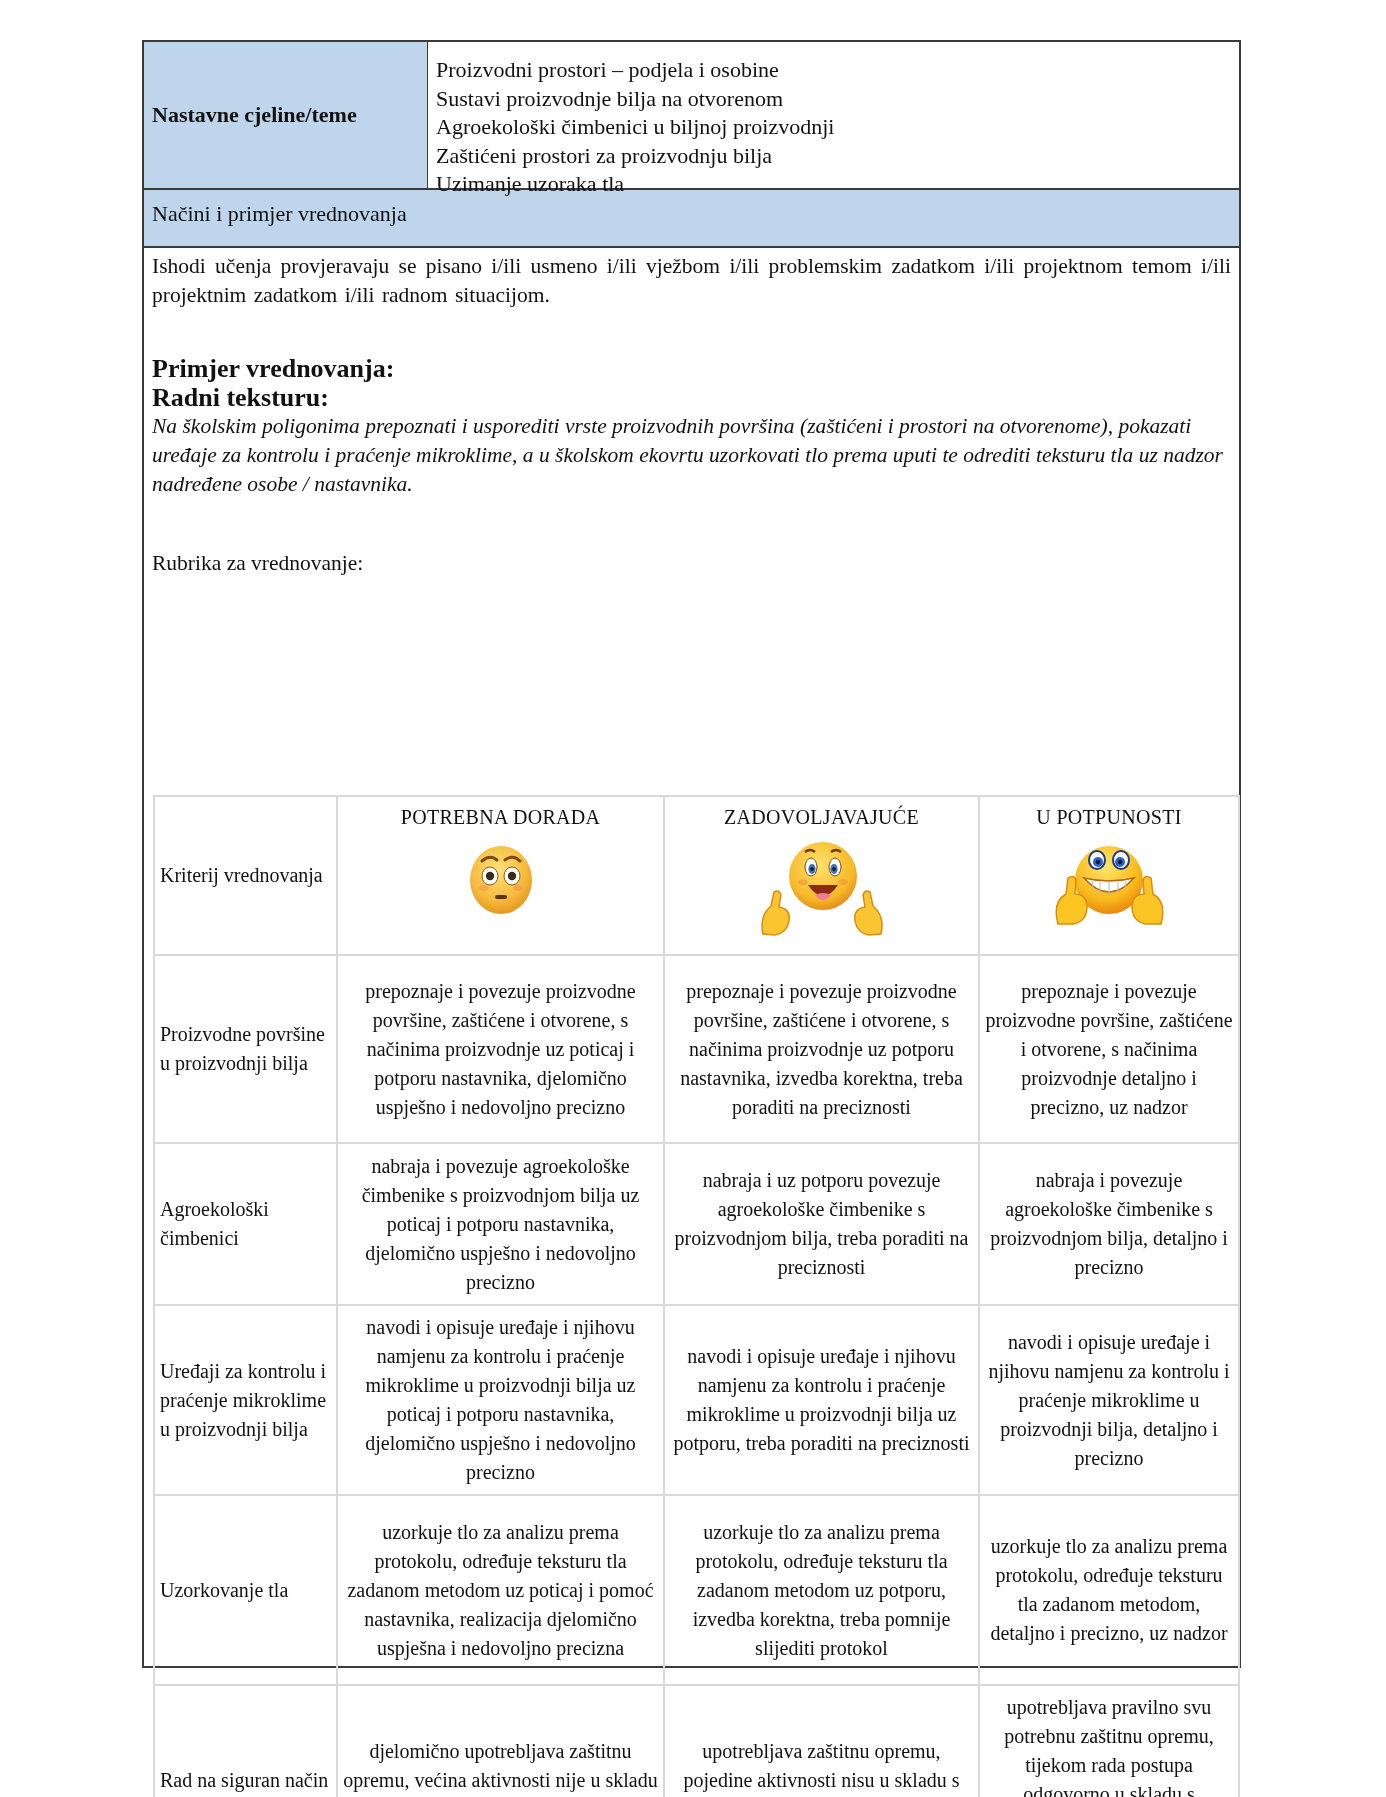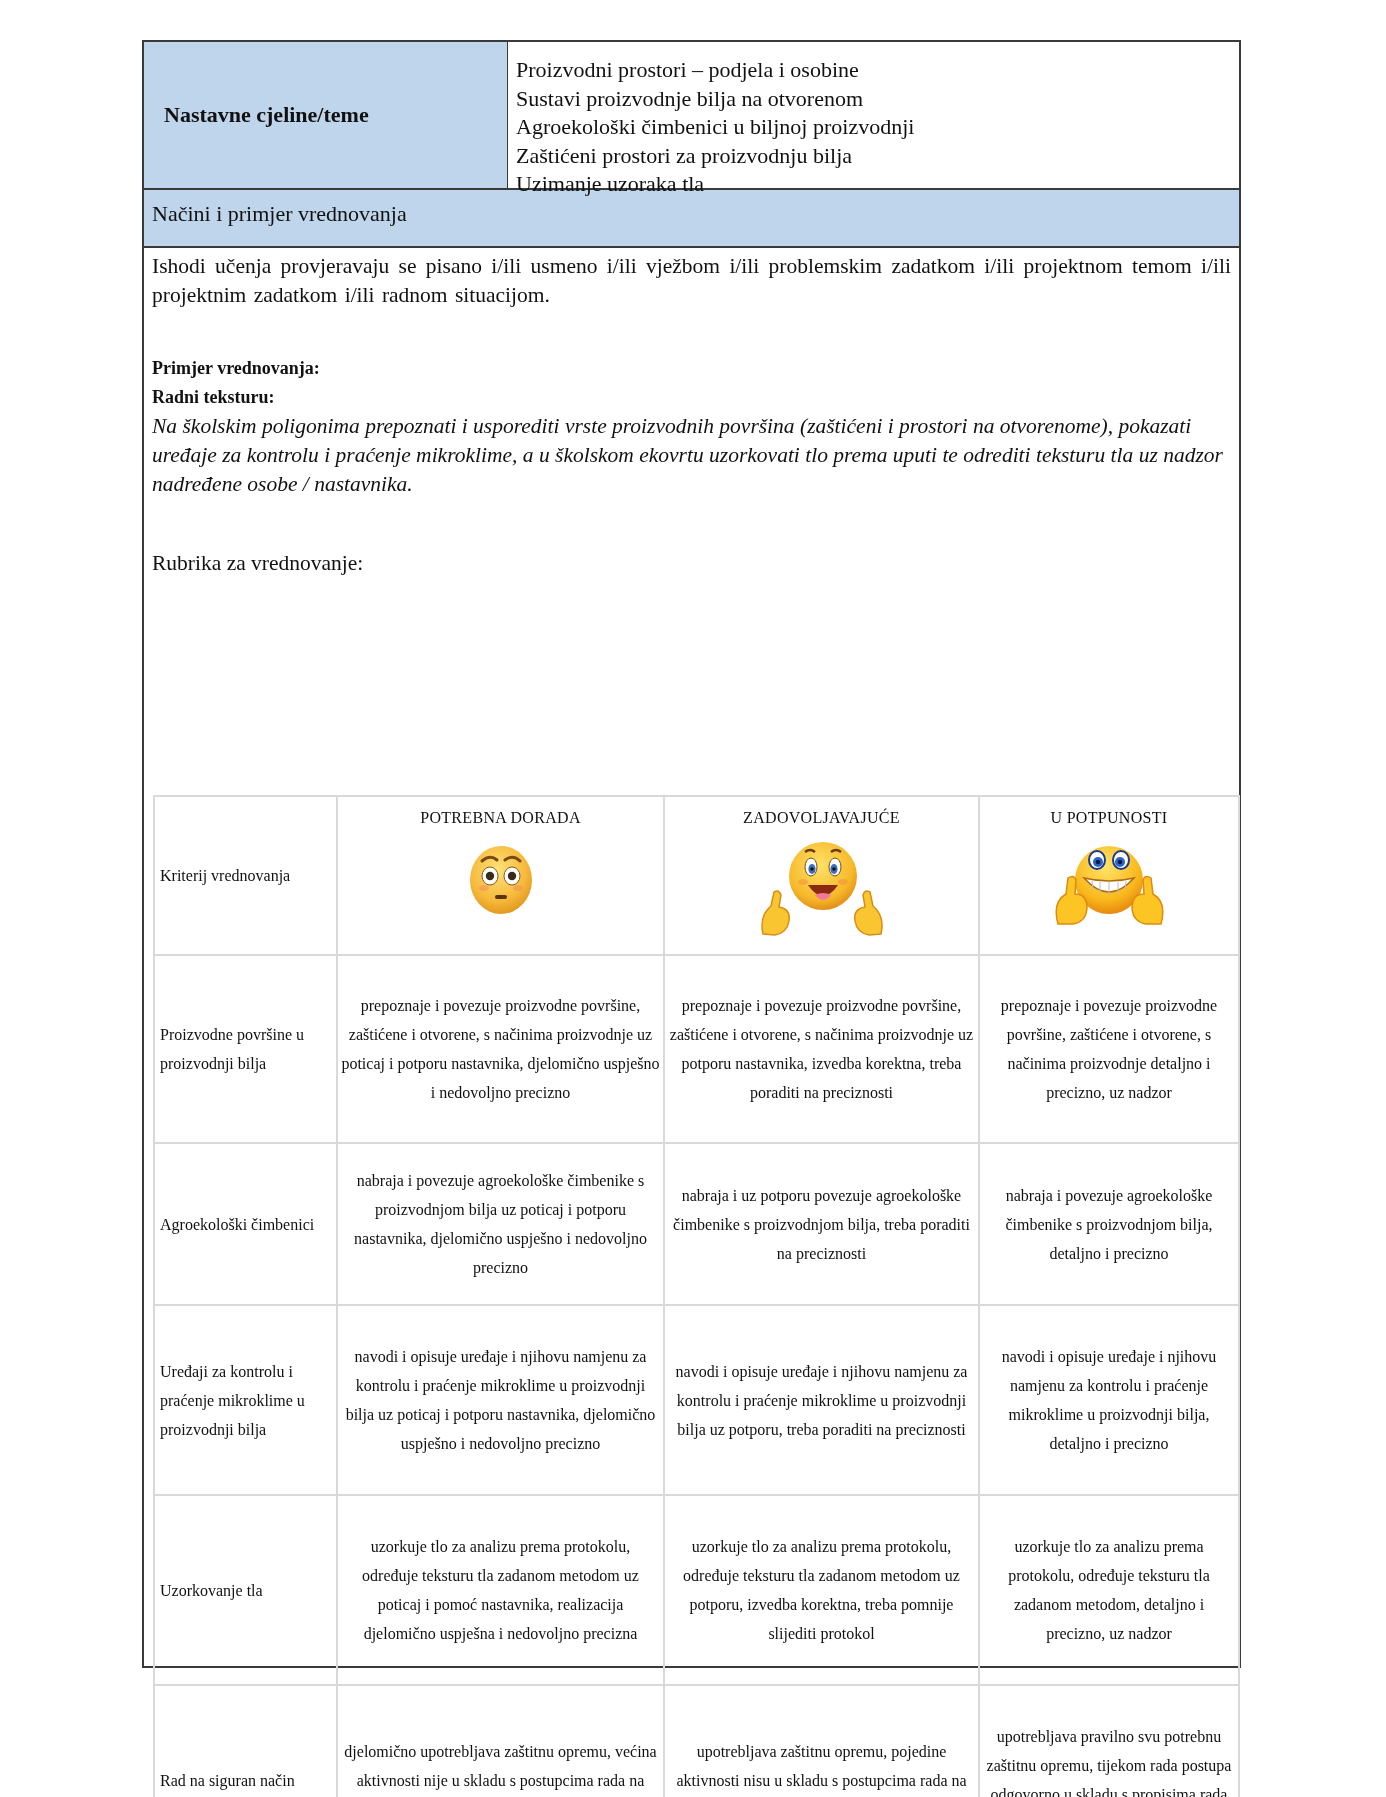--- a/index.html
+++ b/index.html
@@ -22,26 +22,26 @@
       width: 1099px;
       border: 2px solid #3a3a3a;
       box-sizing: border-box;
     }
     .row-topics {
       display: flex;
       border-bottom: 2px solid #3a3a3a;
       height: 146px;
     }
     .topics-label {
-      width: 364px;
+      width: 284px;
       background: #bfd5ec;
       border-right: 1.5px solid #3a3a3a;
       display: flex;
       align-items: center;
-      padding-left: 20px;
+      padding-left: 8px;
       box-sizing: border-box;
       font-weight: bold;
       font-size: 22px;
     }
     .topics-list {
       flex: 1;
       padding: 14px 0 0 8px;
       font-size: 22px;
       line-height: 28.5px;
     }
@@ -62,39 +62,39 @@
       height: 1418px;
       box-sizing: border-box;
     }
     .intro {
       text-align: justify;
       text-align-last: left;
       word-spacing: 2px;
     }
     .bold-h {
       font-weight: bold;
-      font-size: 18px;
+      font-size: 26px;
     }
     .gap-a { height: 44px; }
     .gap-b { height: 46px; }
     .task { text-align: left; font-style: italic; }
     .rubric-caption { margin-top: 4px; }
 
     table.rubric {
       position: absolute;
       left: 9px;
       top: 547px;
       width: 1085px;
       border-collapse: collapse;
       table-layout: fixed;
     }
     table.rubric td {
       border: 2px solid #d9d9d9;
       vertical-align: middle;
-      font-size: 16px;
+      font-size: 20px;
       line-height: 29px;
       padding: 2px 3px;
       box-sizing: border-box;
     }
     table.rubric td.crit {
       text-align: left;
       padding-left: 5px;
       margin-top: 16px;
     }
     table.rubric td.desc {

